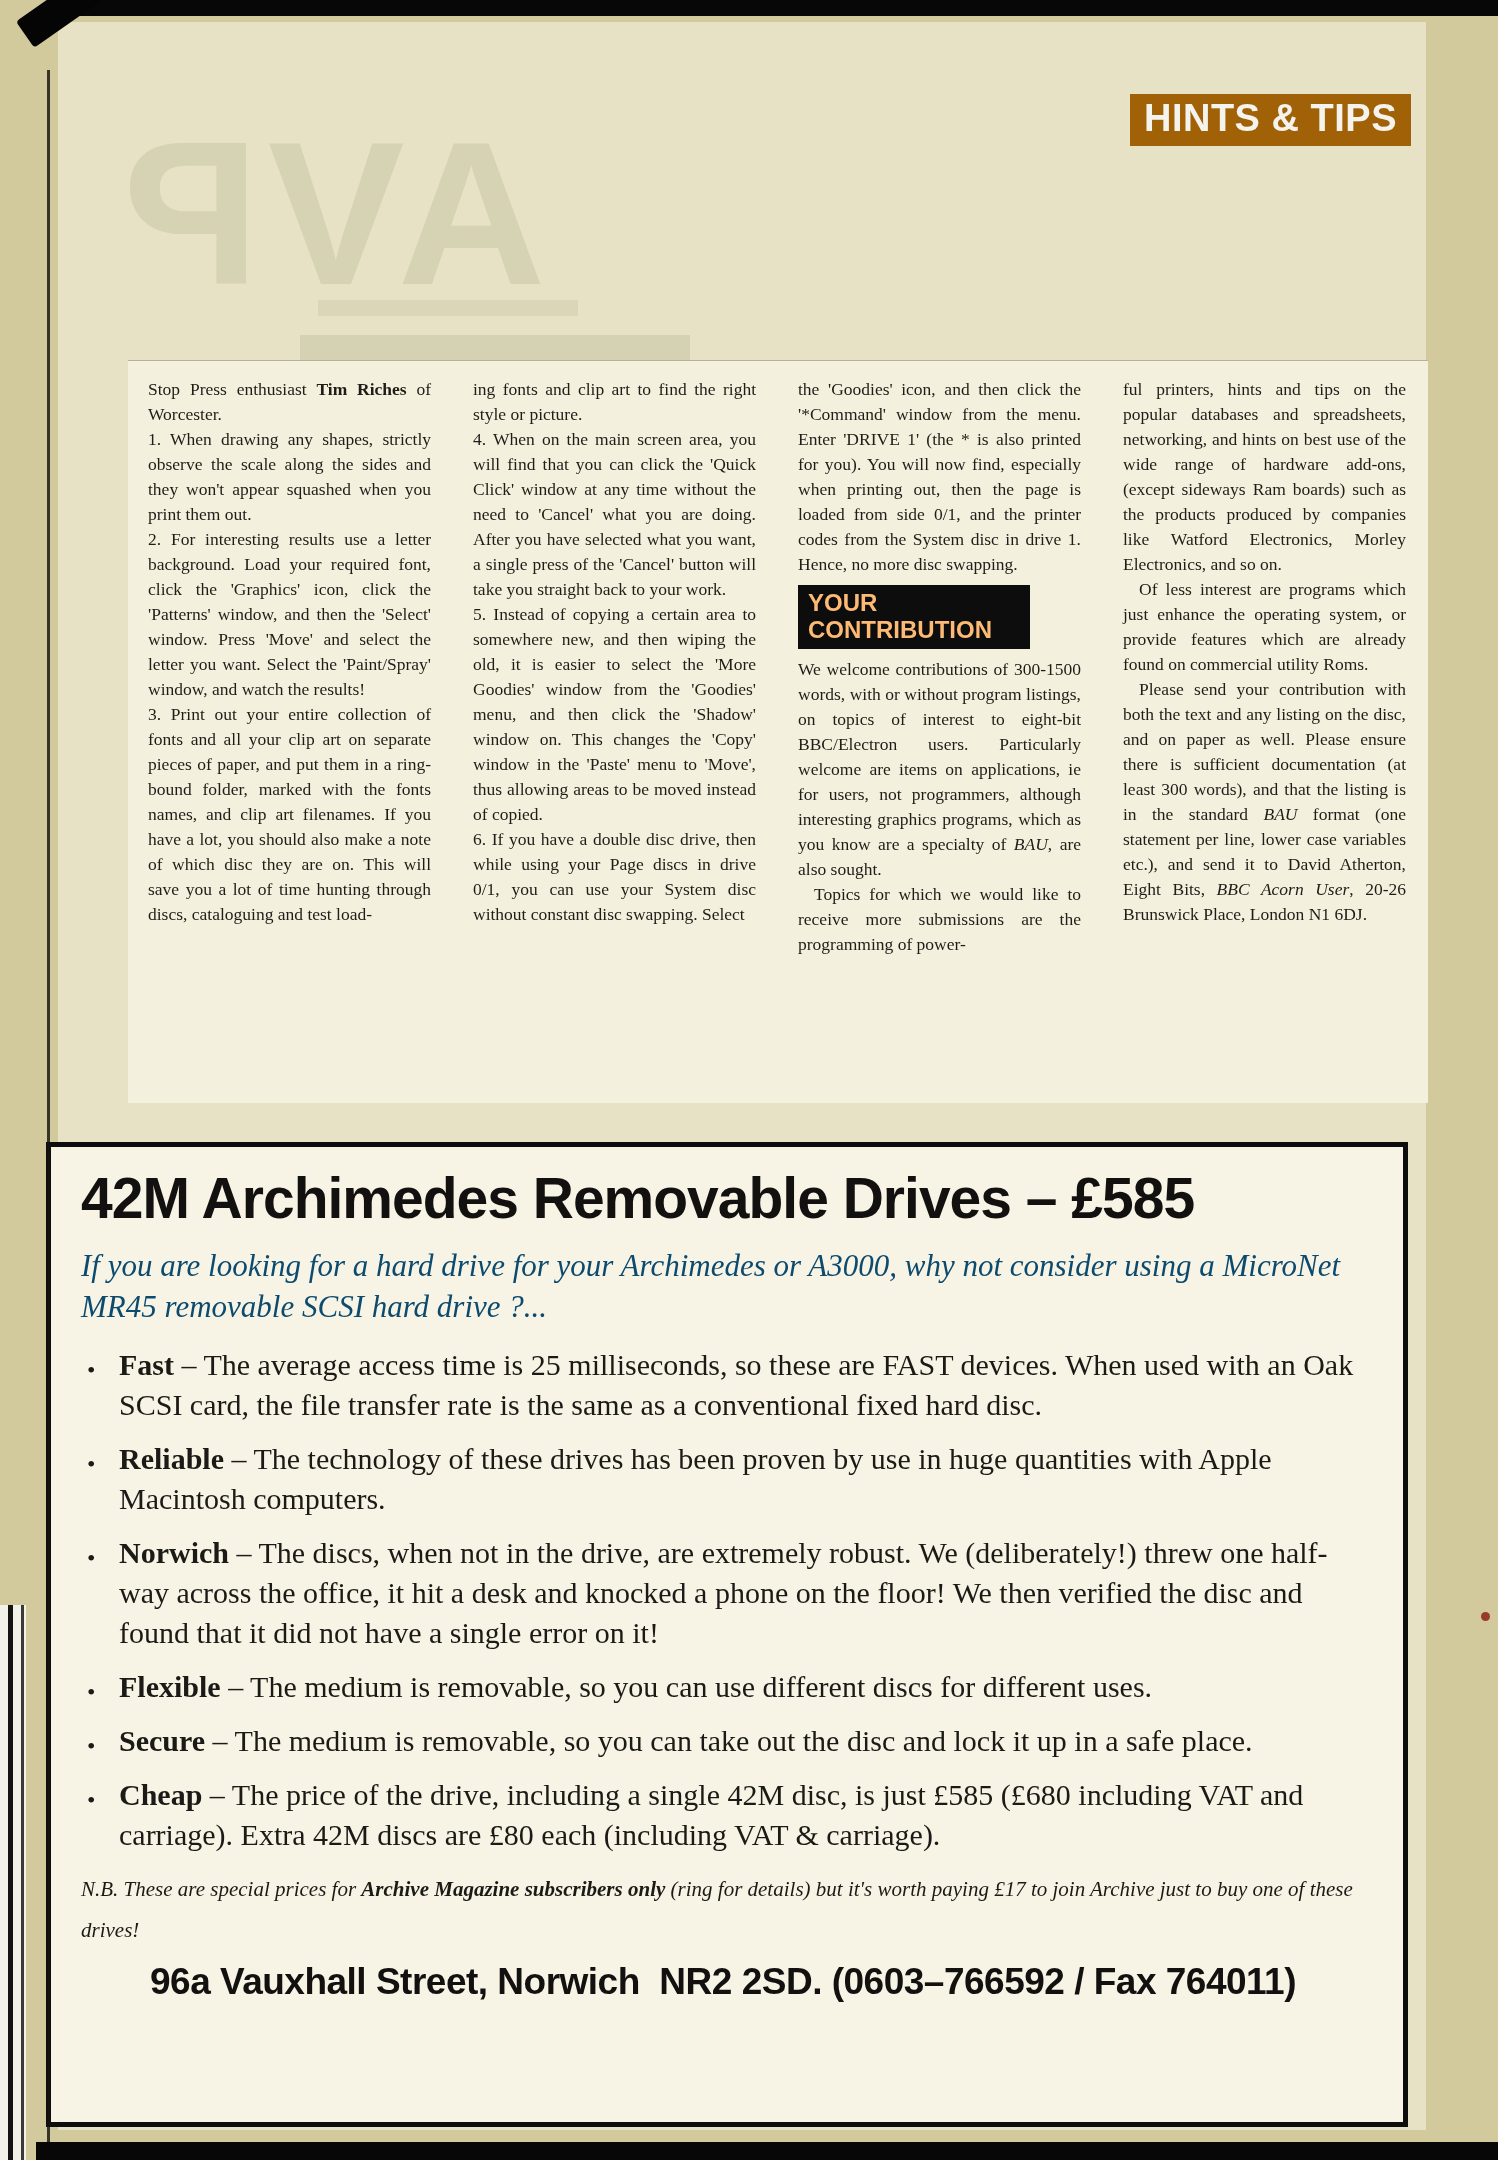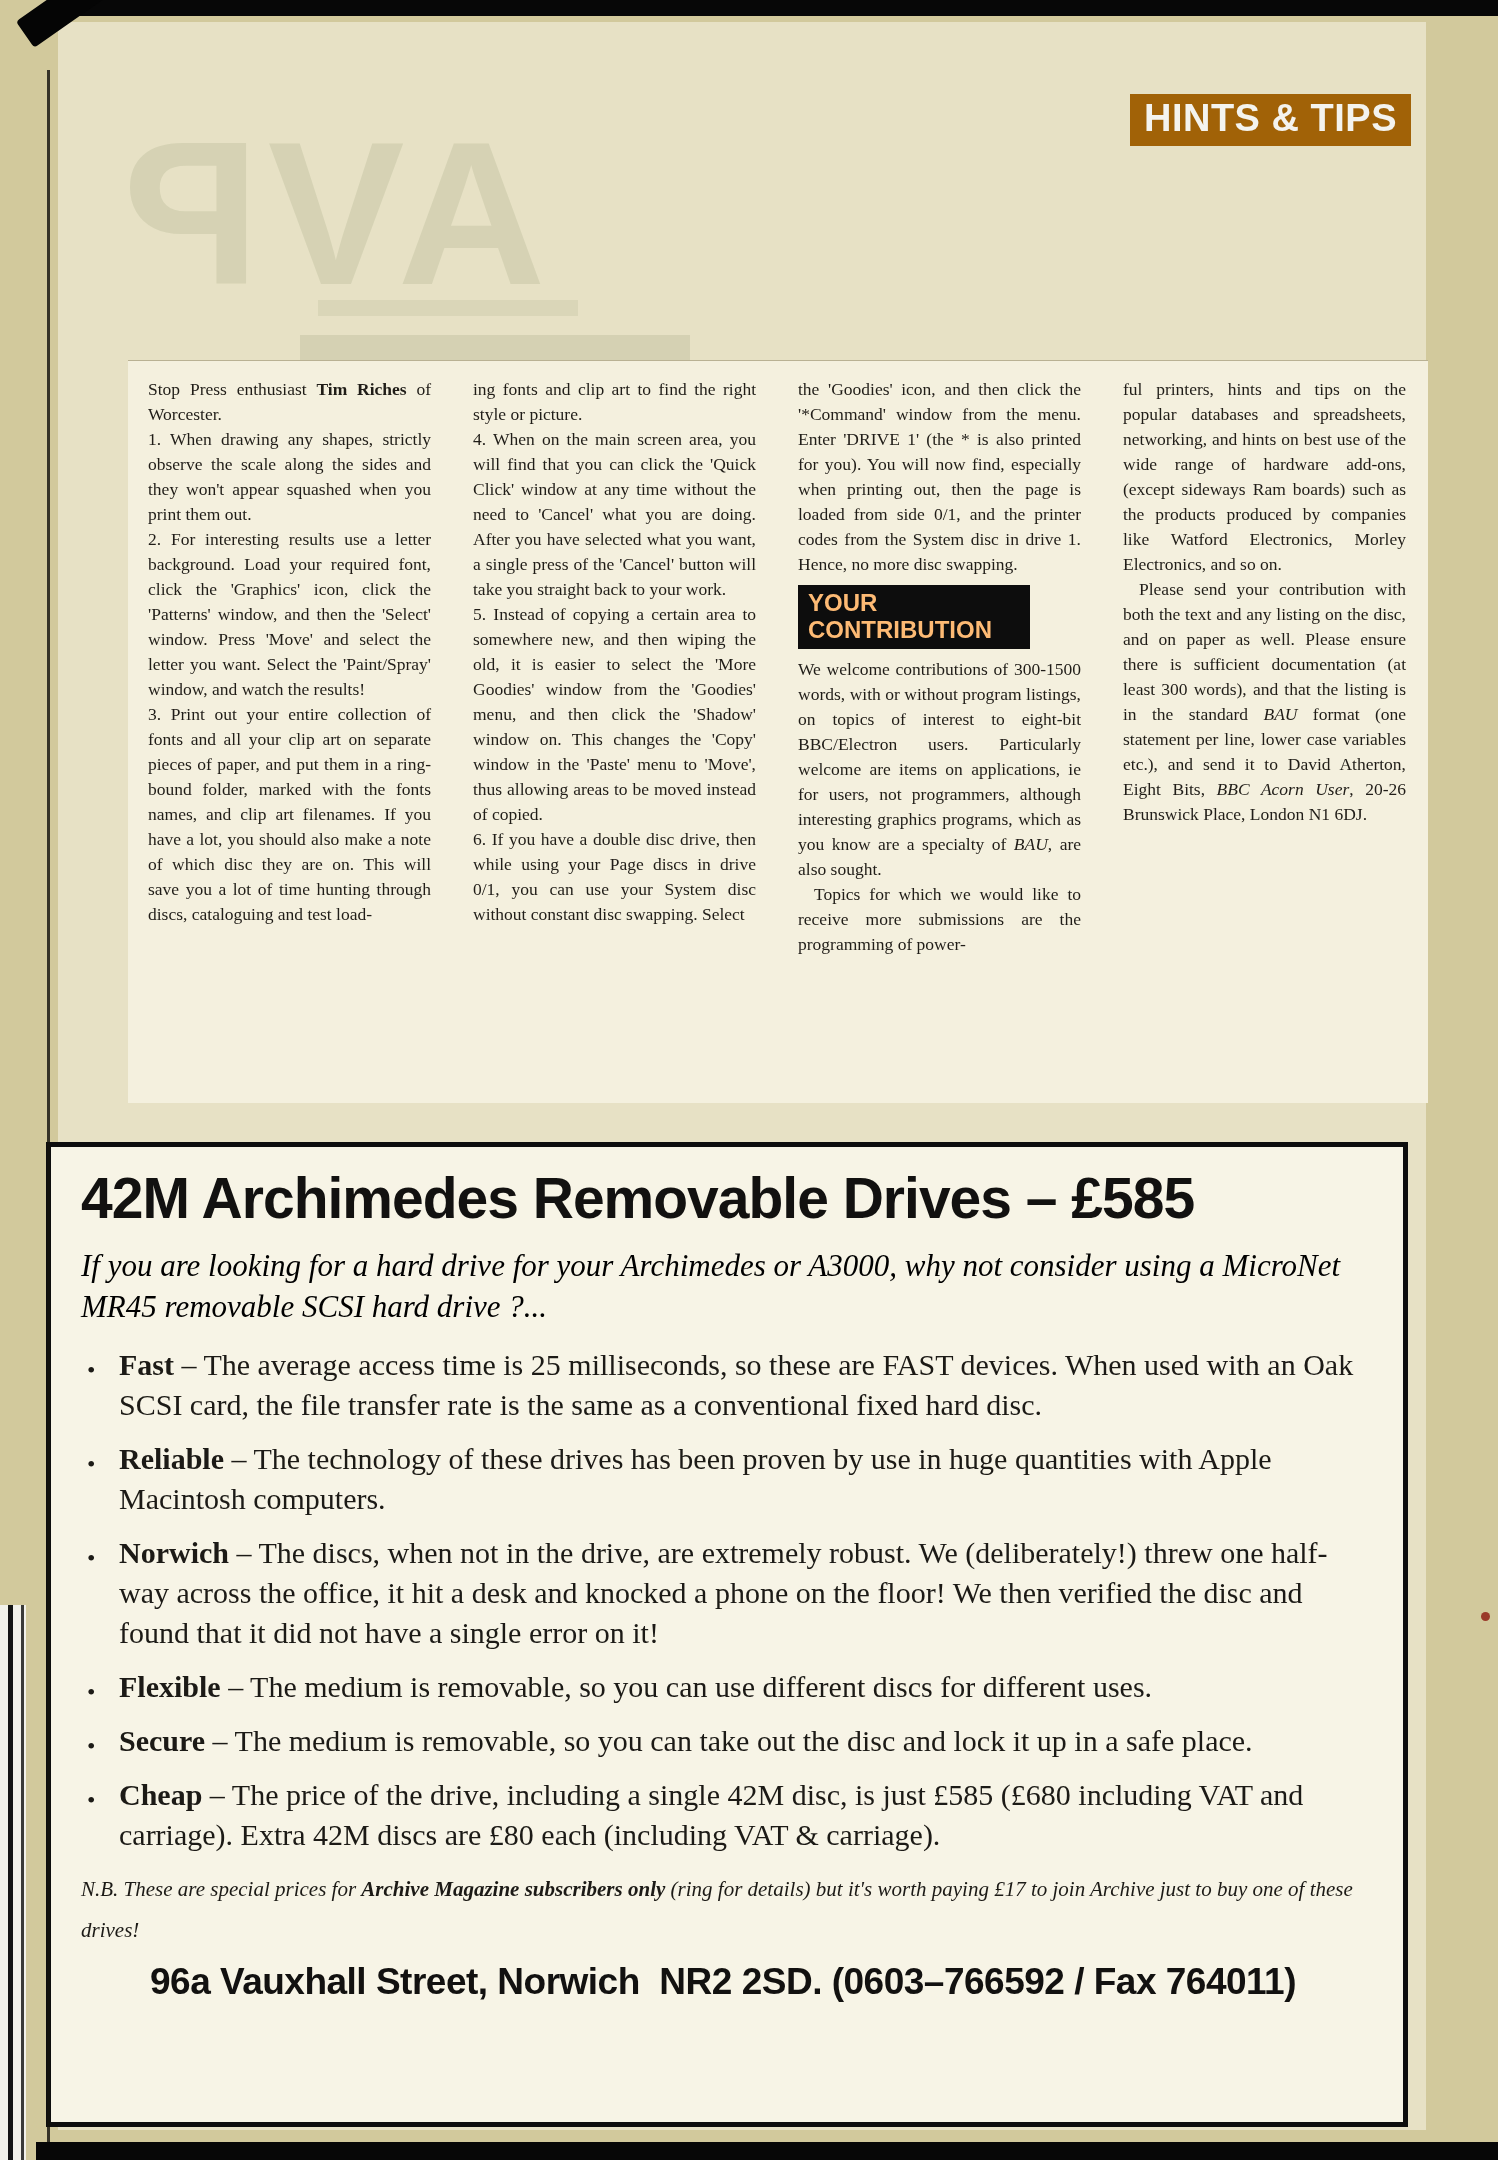--- a/index.html
+++ b/index.html
@@ -78,21 +78,21 @@
     border:5px solid #0d0d0d;
     padding:18px 36px 20px 28px;
   }
   .ad-headline {
     font-family:"Liberation Sans","DejaVu Sans",sans-serif;
     font-weight:bold; font-size:57px; line-height:1.05; letter-spacing:-1px;
     color:#121110; margin:4px 0 16px 2px;
   }
   .ad-intro {
     font-style:italic; font-size:31px; line-height:41px;
-    margin:0 0 18px 2px; color:#000000;
+    margin:0 0 18px 2px; color:#0c4a6e;
   }
   .bullets { margin-left:6px; }
   .bullet { position:relative; padding-left:34px; margin:0 0 14px 0;
     font-size:30px; line-height:40px; color:#1c1a16; }
   .bullet .dot { position:absolute; left:2px; top:5px; font-size:24px; }
   .bullet b { font-weight:bold; }
   .ad-nb { font-style:italic; font-size:21px; line-height:41px; margin:8px 0 0 2px; color:#1c1a16; }
   .ad-nb b { font-weight:bold; }
   .ad-company {
     font-family:"Liberation Sans","DejaVu Sans",sans-serif;
@@ -138,20 +138,21 @@
       <div class="contrib-banner">
         <span>YOUR</span>
         <span>CONTRIBUTION</span>
       </div>
       <p><span>We welcome contributions of 300-1500 words, with or without program listings, on topics of interest to eight-bit BBC/Electron users. Particularly welcome are items on applications, ie for users, not programmers, although interesting graphics programs, which as you know are a specialty of </span><i>BAU</i><span>, are also sought.</span></p>
       <p class="ind">Topics for which we would like to receive more submissions are the programming of power-</p>
     </div>
 
     <div class="col">
       <p>ful printers, hints and tips on the popular databases and spreadsheets, networking, and hints on best use of the wide range of hardware add-ons, (except sideways Ram boards) such as the products produced by companies like Watford Electronics, Morley Electronics, and so on.</p>
+      <p class="ind">Of less interest are programs which just enhance the operating system, or provide features which are already found on commercial utility Roms.</p>
       <p class="ind"><span>Please send your contribution with both the text and any listing on the disc, and on paper as well. Please ensure there is sufficient documentation (at least 300 words), and that the listing is in the standard </span><i>BAU</i><span> format (one statement per line, lower case variables etc.), and send it to David Atherton, Eight Bits, </span><i>BBC Acorn User</i><span>, 20-26 Brunswick Place, London N1 6DJ.</span></p>
     </div>
 
   </div>
 </div>
 
 <div class="ad">
   <div class="ad-headline">42M Archimedes Removable Drives – £585</div>
   <div class="ad-intro">If you are looking for a hard drive for your Archimedes or A3000, why not consider using a MicroNet MR45 removable SCSI hard drive ?...</div>
 

